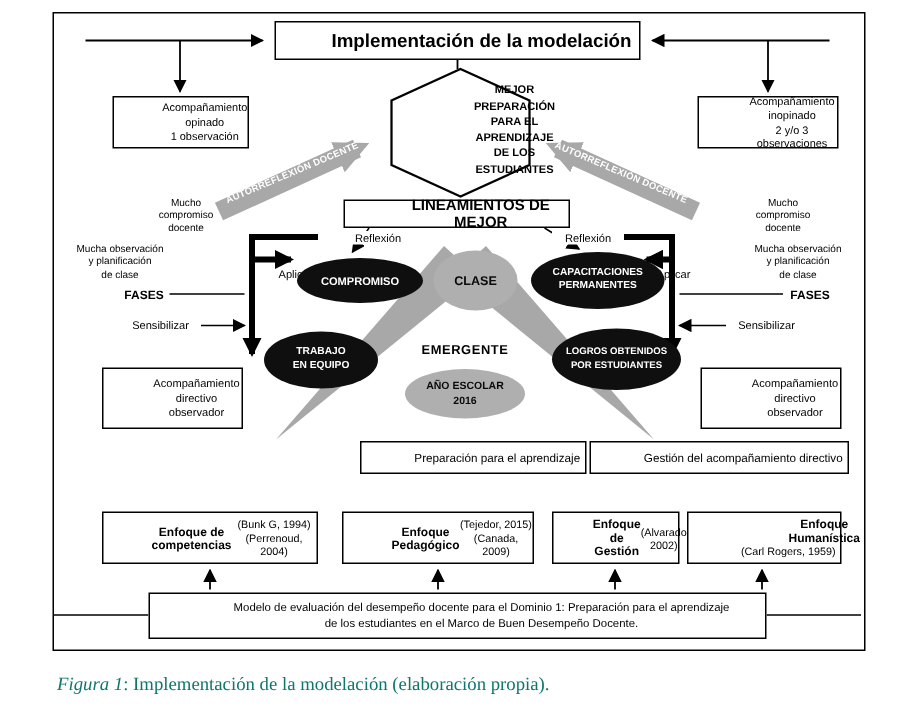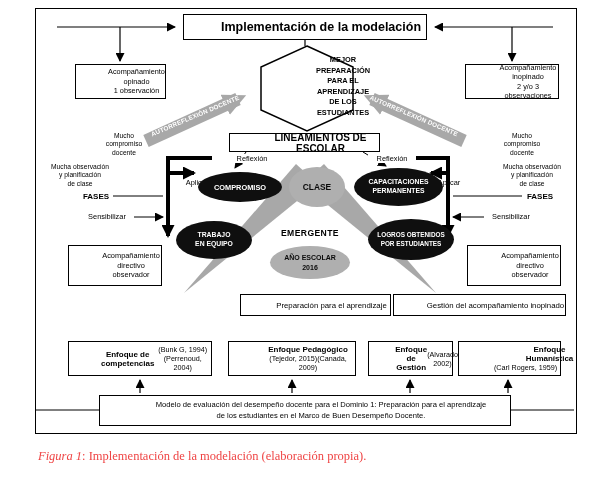--- a/index.html
+++ b/index.html
@@ -8,21 +8,21 @@
   .n{position:absolute;}
   .pre{white-space:pre-line;}
   .ctr{text-align:center;}
   .bx{border:1px solid #000;background:#fff;display:flex;align-items:center;justify-content:center;text-align:center;box-sizing:border-box;padding-left:32px;}
   .bx2{border:1.5px solid #000;}
   .el{border-radius:50%;display:flex;align-items:center;justify-content:center;text-align:center;box-sizing:border-box;}
   .elb{background:var(--ellipse-black,#0f0f0f);color:#fff;font-weight:bold;}
   .elg{background:var(--ellipse-gray,#afafaf);color:#0a0a0a;font-weight:bold;}
   svg.layer{position:absolute;left:0;top:0;}
   .rot{color:#fff;font-weight:bold;letter-spacing:.2px;text-align:center;}
-  .caption{font-family:"Liberation Serif",serif;font-size:12.5px;color:#ef4444;}
+  .caption{font-family:"Liberation Serif",serif;font-size:12.5px;color:#0f766e;}
   .caption .it{font-style:italic;}
 </style>
 </head>
 <body>
 
 <div class="stage">
 
   <div class="n" style="left:35px;top:8px;width:540px;height:424px;border:1px solid #000;"></div>
 
   <svg class="layer" width="609" height="477">
@@ -89,21 +89,21 @@
 PREPARACIÓN
 PARA EL
 APRENDIZAJE
 DE LOS
 ESTUDIANTES</div>
 
   <div class="n rot" style="left:136px;top:112px;width:118px;font-size:6.3px;transform:rotate(-23deg);">AUTORREFLEXIÓN DOCENTE</div>
   <div class="n rot" style="left:355px;top:112px;width:118px;font-size:6.3px;transform:rotate(23deg);">AUTORREFLEXIÓN DOCENTE</div>
 
   <div class="n bx bx2" style="left:229px;top:133px;width:151px;height:19px;font-weight:bold;font-size:10px;">
-    <span>LINEAMIENTOS DE ESCOLAR</span>
+    <span>LINEAMIENTOS DE MEJOR</span>
   </div>
 
   <div class="n pre ctr" style="left:96px;top:132px;width:56px;font-size:6.7px;line-height:1.25;">Mucho
 compromiso
 docente</div>
   <div class="n pre ctr" style="left:494px;top:132px;width:56px;font-size:6.7px;line-height:1.25;">Mucho
 compromiso
 docente</div>
 
   <div class="n ctr" style="left:228px;top:154px;width:48px;font-size:7.4px;background:#fff;">Reflexión</div>
@@ -138,27 +138,27 @@
 2016</div>
 
   <div class="n bx pre" style="left:68px;top:245px;width:94px;height:41px;font-size:7.4px;line-height:1.3;">Acompañamiento
 directivo
 observador</div>
   <div class="n bx pre" style="left:467px;top:245px;width:94px;height:41px;font-size:7.4px;line-height:1.3;">Acompañamiento
 directivo
 observador</div>
 
   <div class="n bx" style="left:240px;top:294px;width:151px;height:22px;font-size:7.8px;">Preparación para el aprendizaje</div>
-  <div class="n bx" style="left:393px;top:294px;width:173px;height:22px;font-size:7.8px;">Gestión del acompañamiento inopinado</div>
+  <div class="n bx" style="left:393px;top:294px;width:173px;height:22px;font-size:7.8px;">Gestión del acompañamiento directivo</div>
 
   <div class="n bx" style="left:68px;top:341px;width:144px;height:35px;flex-direction:row;">
     <span style="font-weight:bold;font-size:8px;">Enfoque de competencias</span>
     <span style="font-size:7.2px;">(Bunk G, 1994)(Perrenoud, 2004)</span>
   </div>
-  <div class="n bx" style="left:228px;top:341px;width:128px;height:35px;flex-direction:column;">
+  <div class="n bx" style="left:228px;top:341px;width:128px;height:35px;flex-direction:row;">
     <span style="font-weight:bold;font-size:8px;">Enfoque Pedagógico</span>
     <span style="font-size:7.2px;">(Tejedor, 2015)(Canada, 2009)</span>
   </div>
   <div class="n bx" style="left:368px;top:341px;width:85px;height:35px;">
     <span style="font-weight:bold;font-size:8px;">Enfoque de Gestión</span>
     <span style="font-size:7.2px;">(Alvarado 2002)</span>
   </div>
   <div class="n bx" style="left:458px;top:341px;width:103px;height:35px;flex-direction:column;">
     <span style="font-weight:bold;font-size:8px;margin-left:48px;">Enfoque Humanística</span>
     <span style="font-size:7.2px;">(Carl Rogers, 1959)</span>

